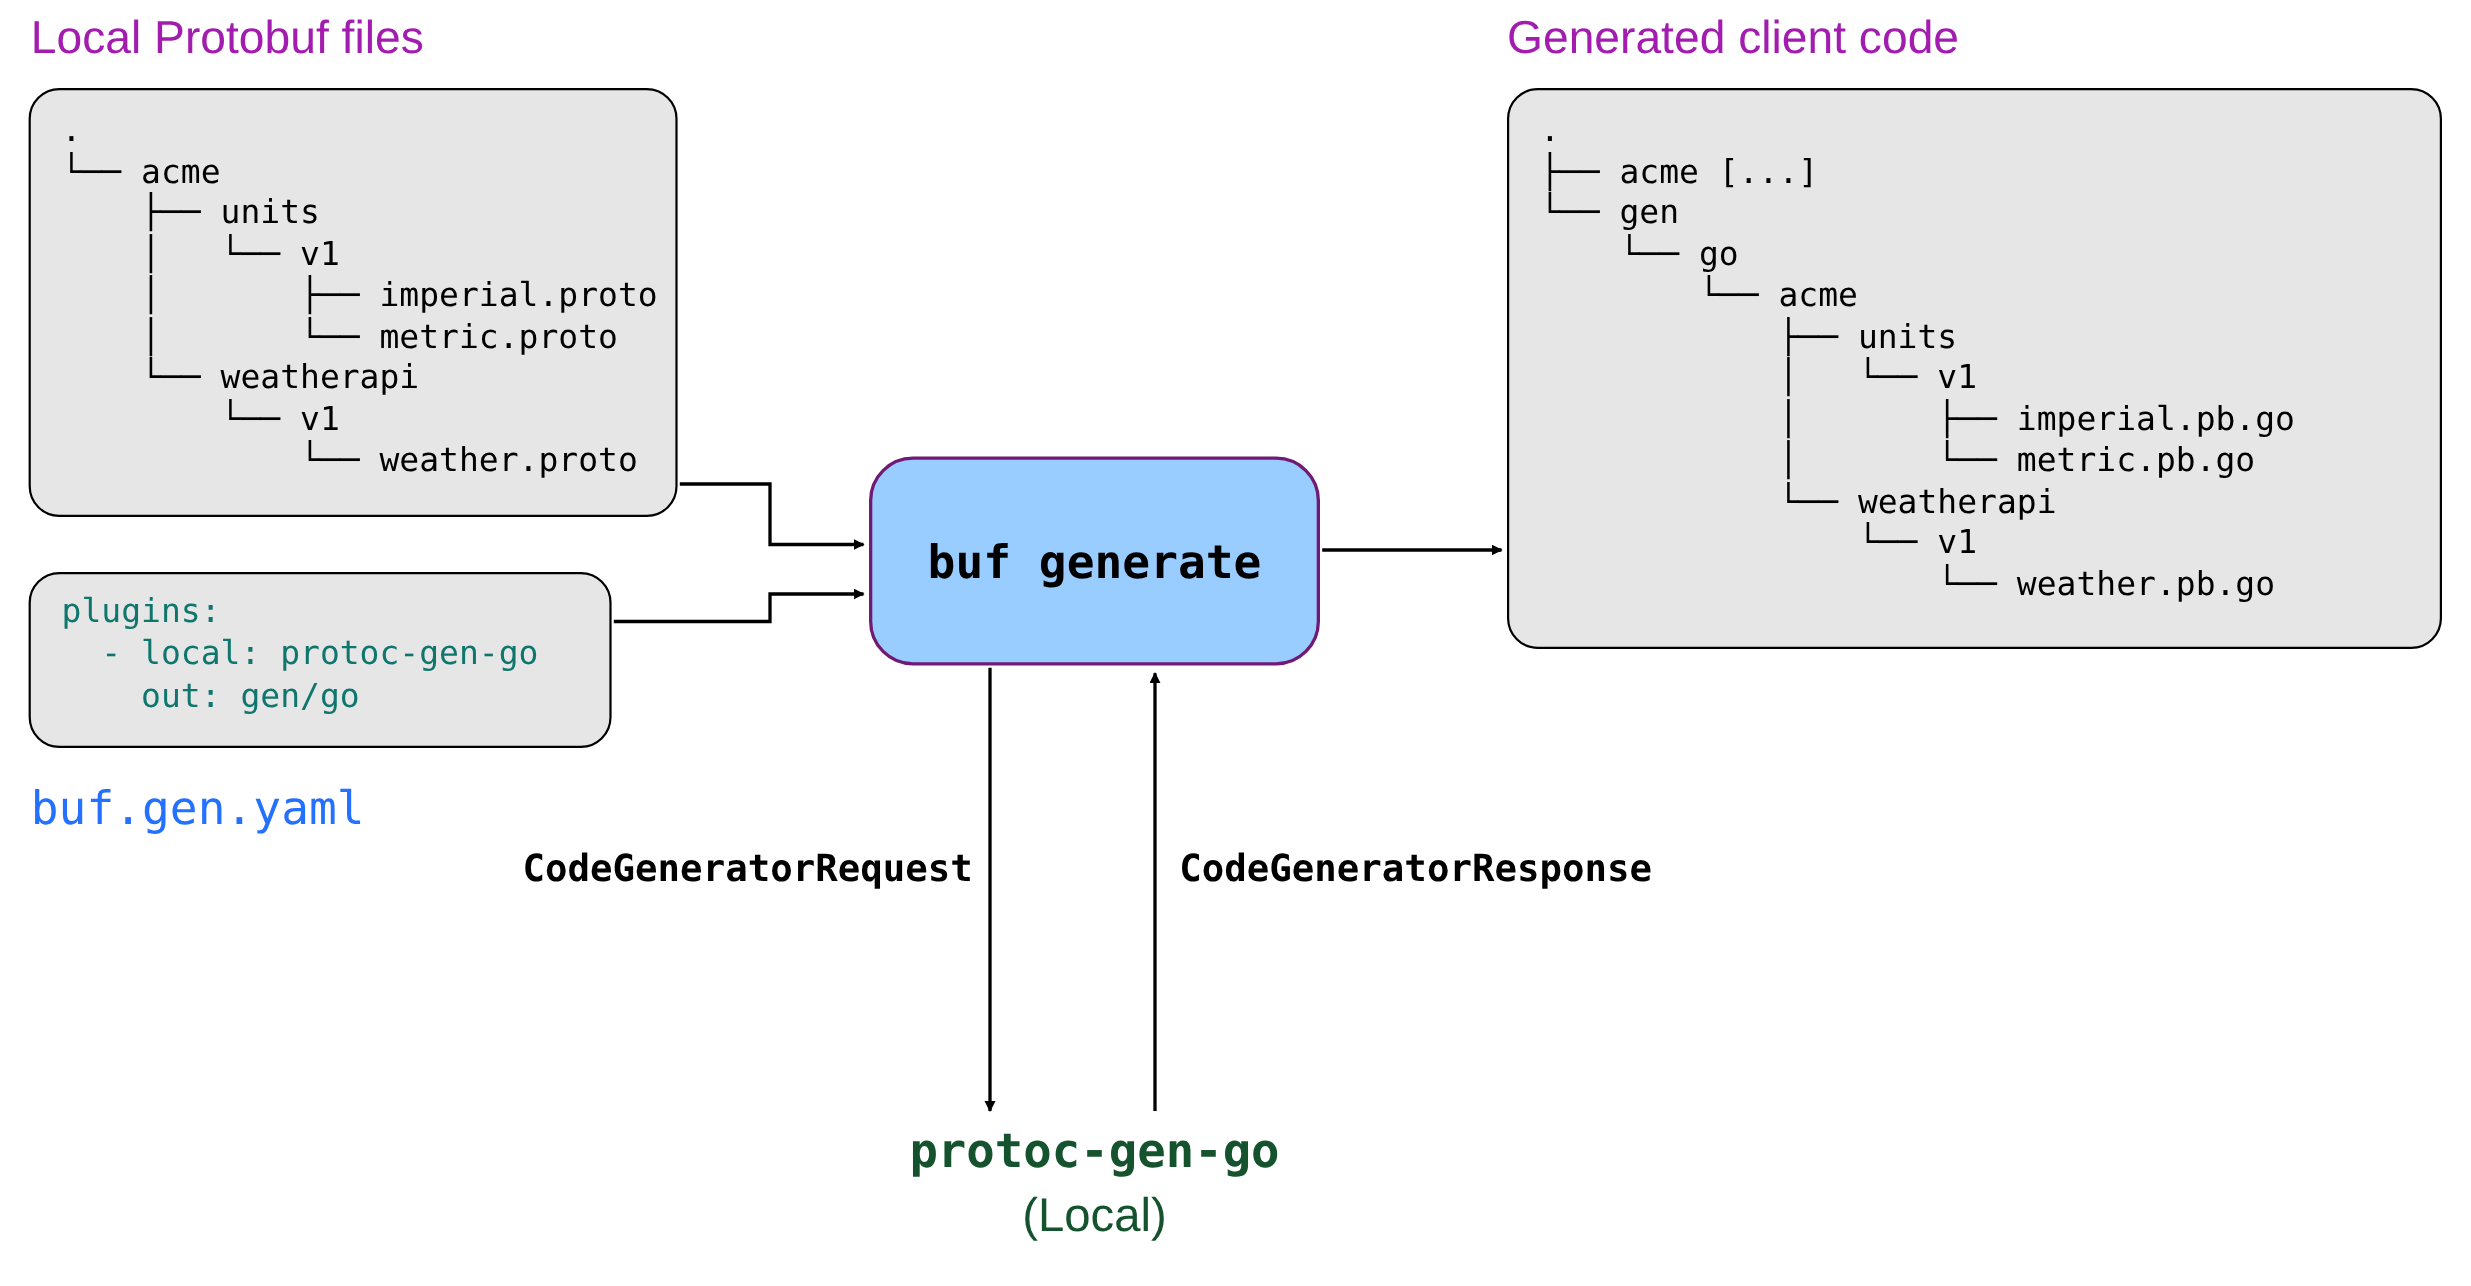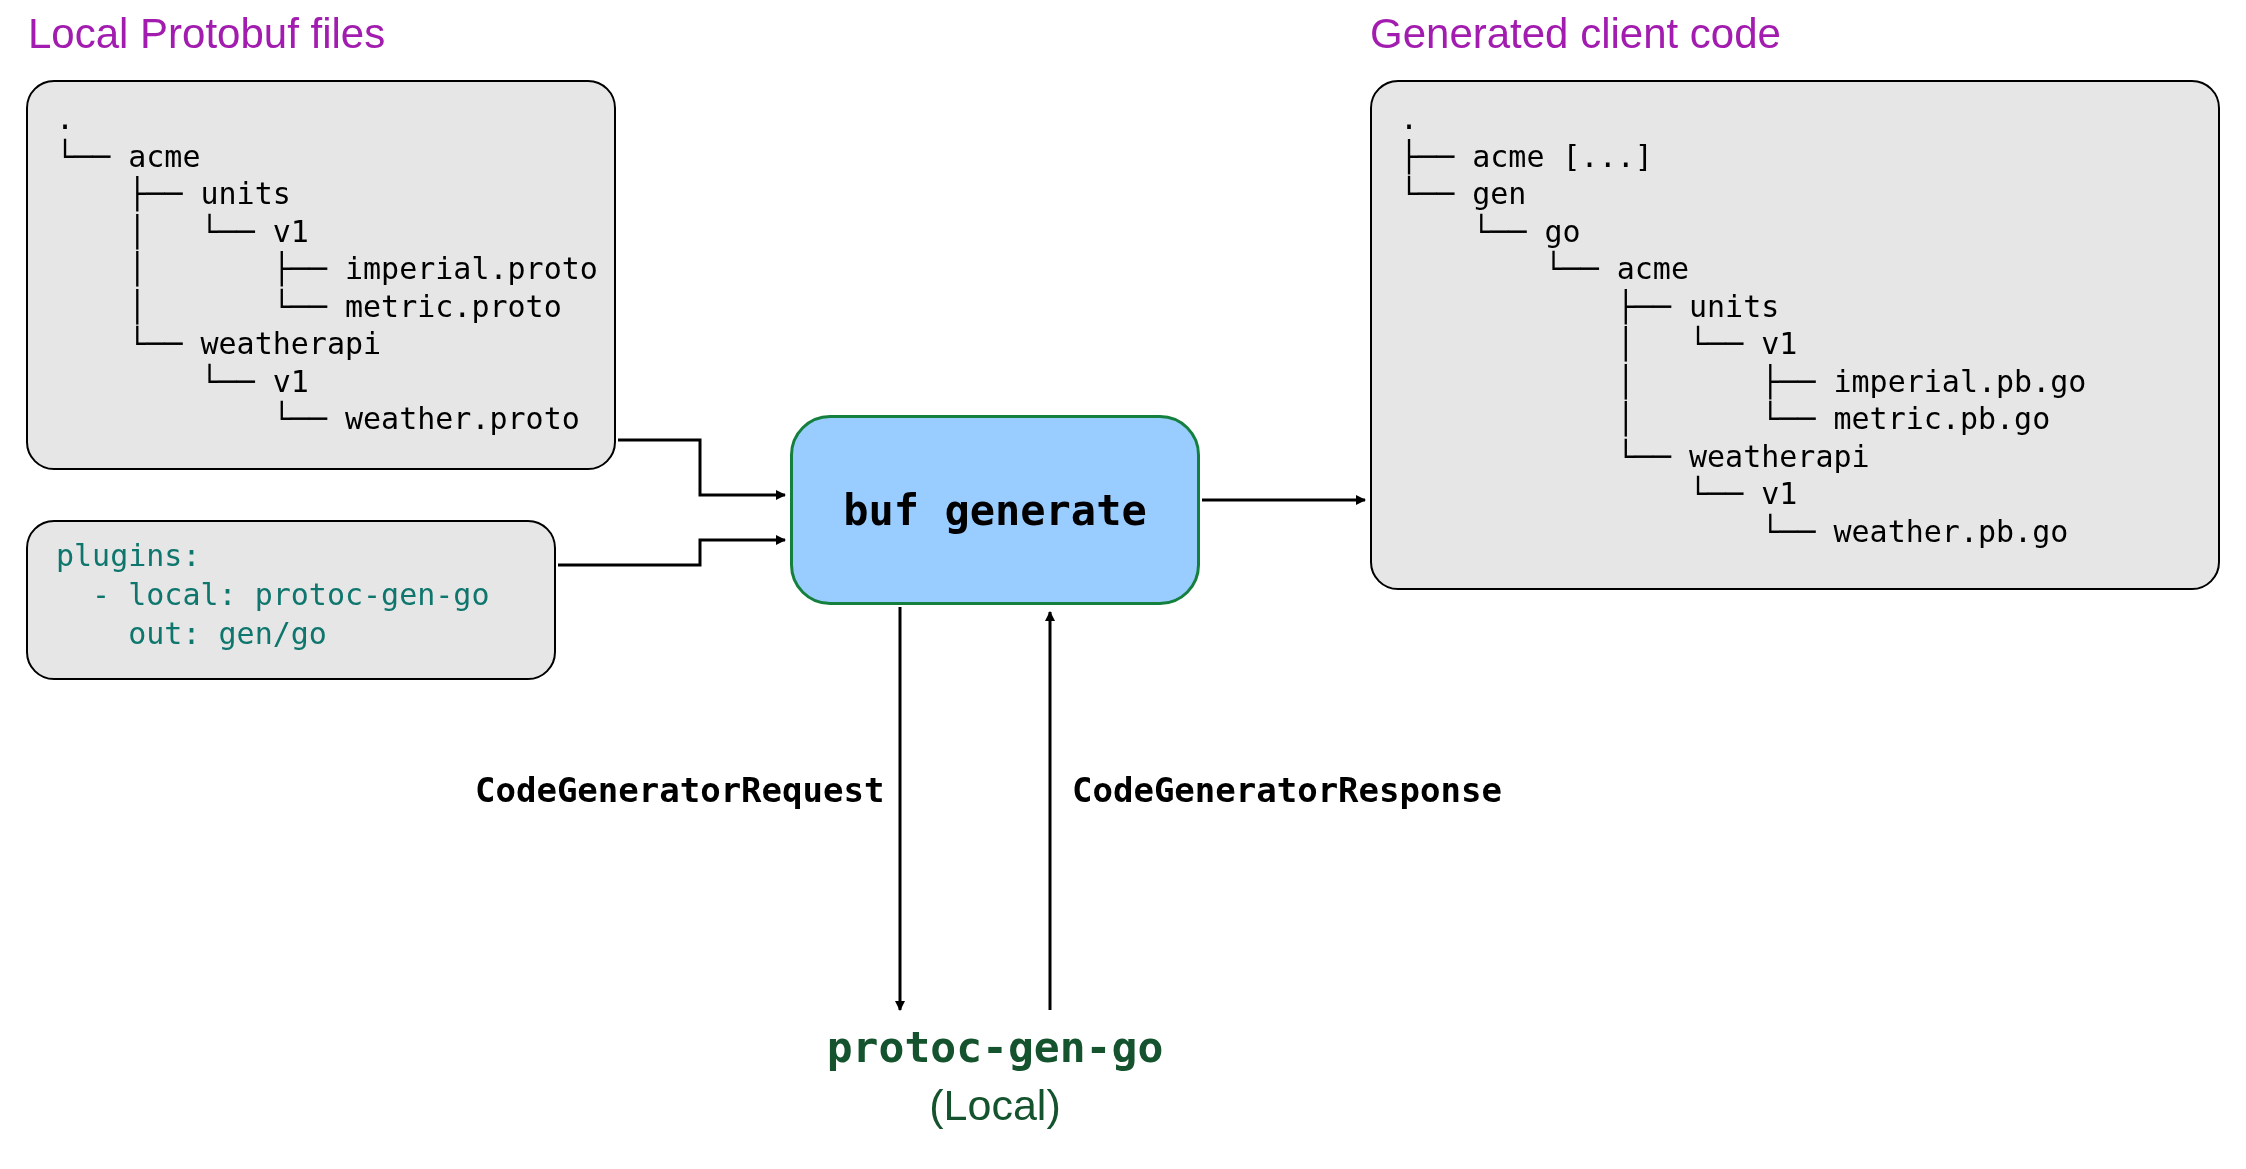--- a/index.html
+++ b/index.html
@@ -47,21 +47,21 @@
   .yaml {
     font-family: "DejaVu Sans Mono", "Menlo", "Consolas", monospace;
     font-size: 30px;
     line-height: 1.3;
     white-space: pre;
     color: #0f766e;
   }
   .gen-box {
     position: absolute;
     background: #99ccff;
-    border: 3px solid #15803d;
+    border: 3px solid #701a75;
     border-radius: 40px;
     box-sizing: border-box;
     display: flex;
     align-items: center;
     justify-content: center;
     font-family: "DejaVu Sans Mono", "Menlo", "Consolas", monospace;
     font-size: 42px;
     font-weight: 700;
     color: #000;
   }
@@ -97,20 +97,21 @@
 </style>
 </head>
 <body>
 
 <div class="canvas">
 
   <div class="heading" style="left:28px; top:10px;">Local Protobuf files</div>
 
   <div class="heading" style="left:1370px; top:10px;">Generated client code</div>
 
+  <div class="mono-heading" style="left:28px; top:710px;">buf.gen.yaml</div>
 
   <div class="box" style="left:26px; top:80px; width:590px; height:390px;">
     <div class="tree">.
 └── acme
     ├── units
     │   └── v1
     │       ├── imperial.proto
     │       └── metric.proto
     └── weatherapi
         └── v1

